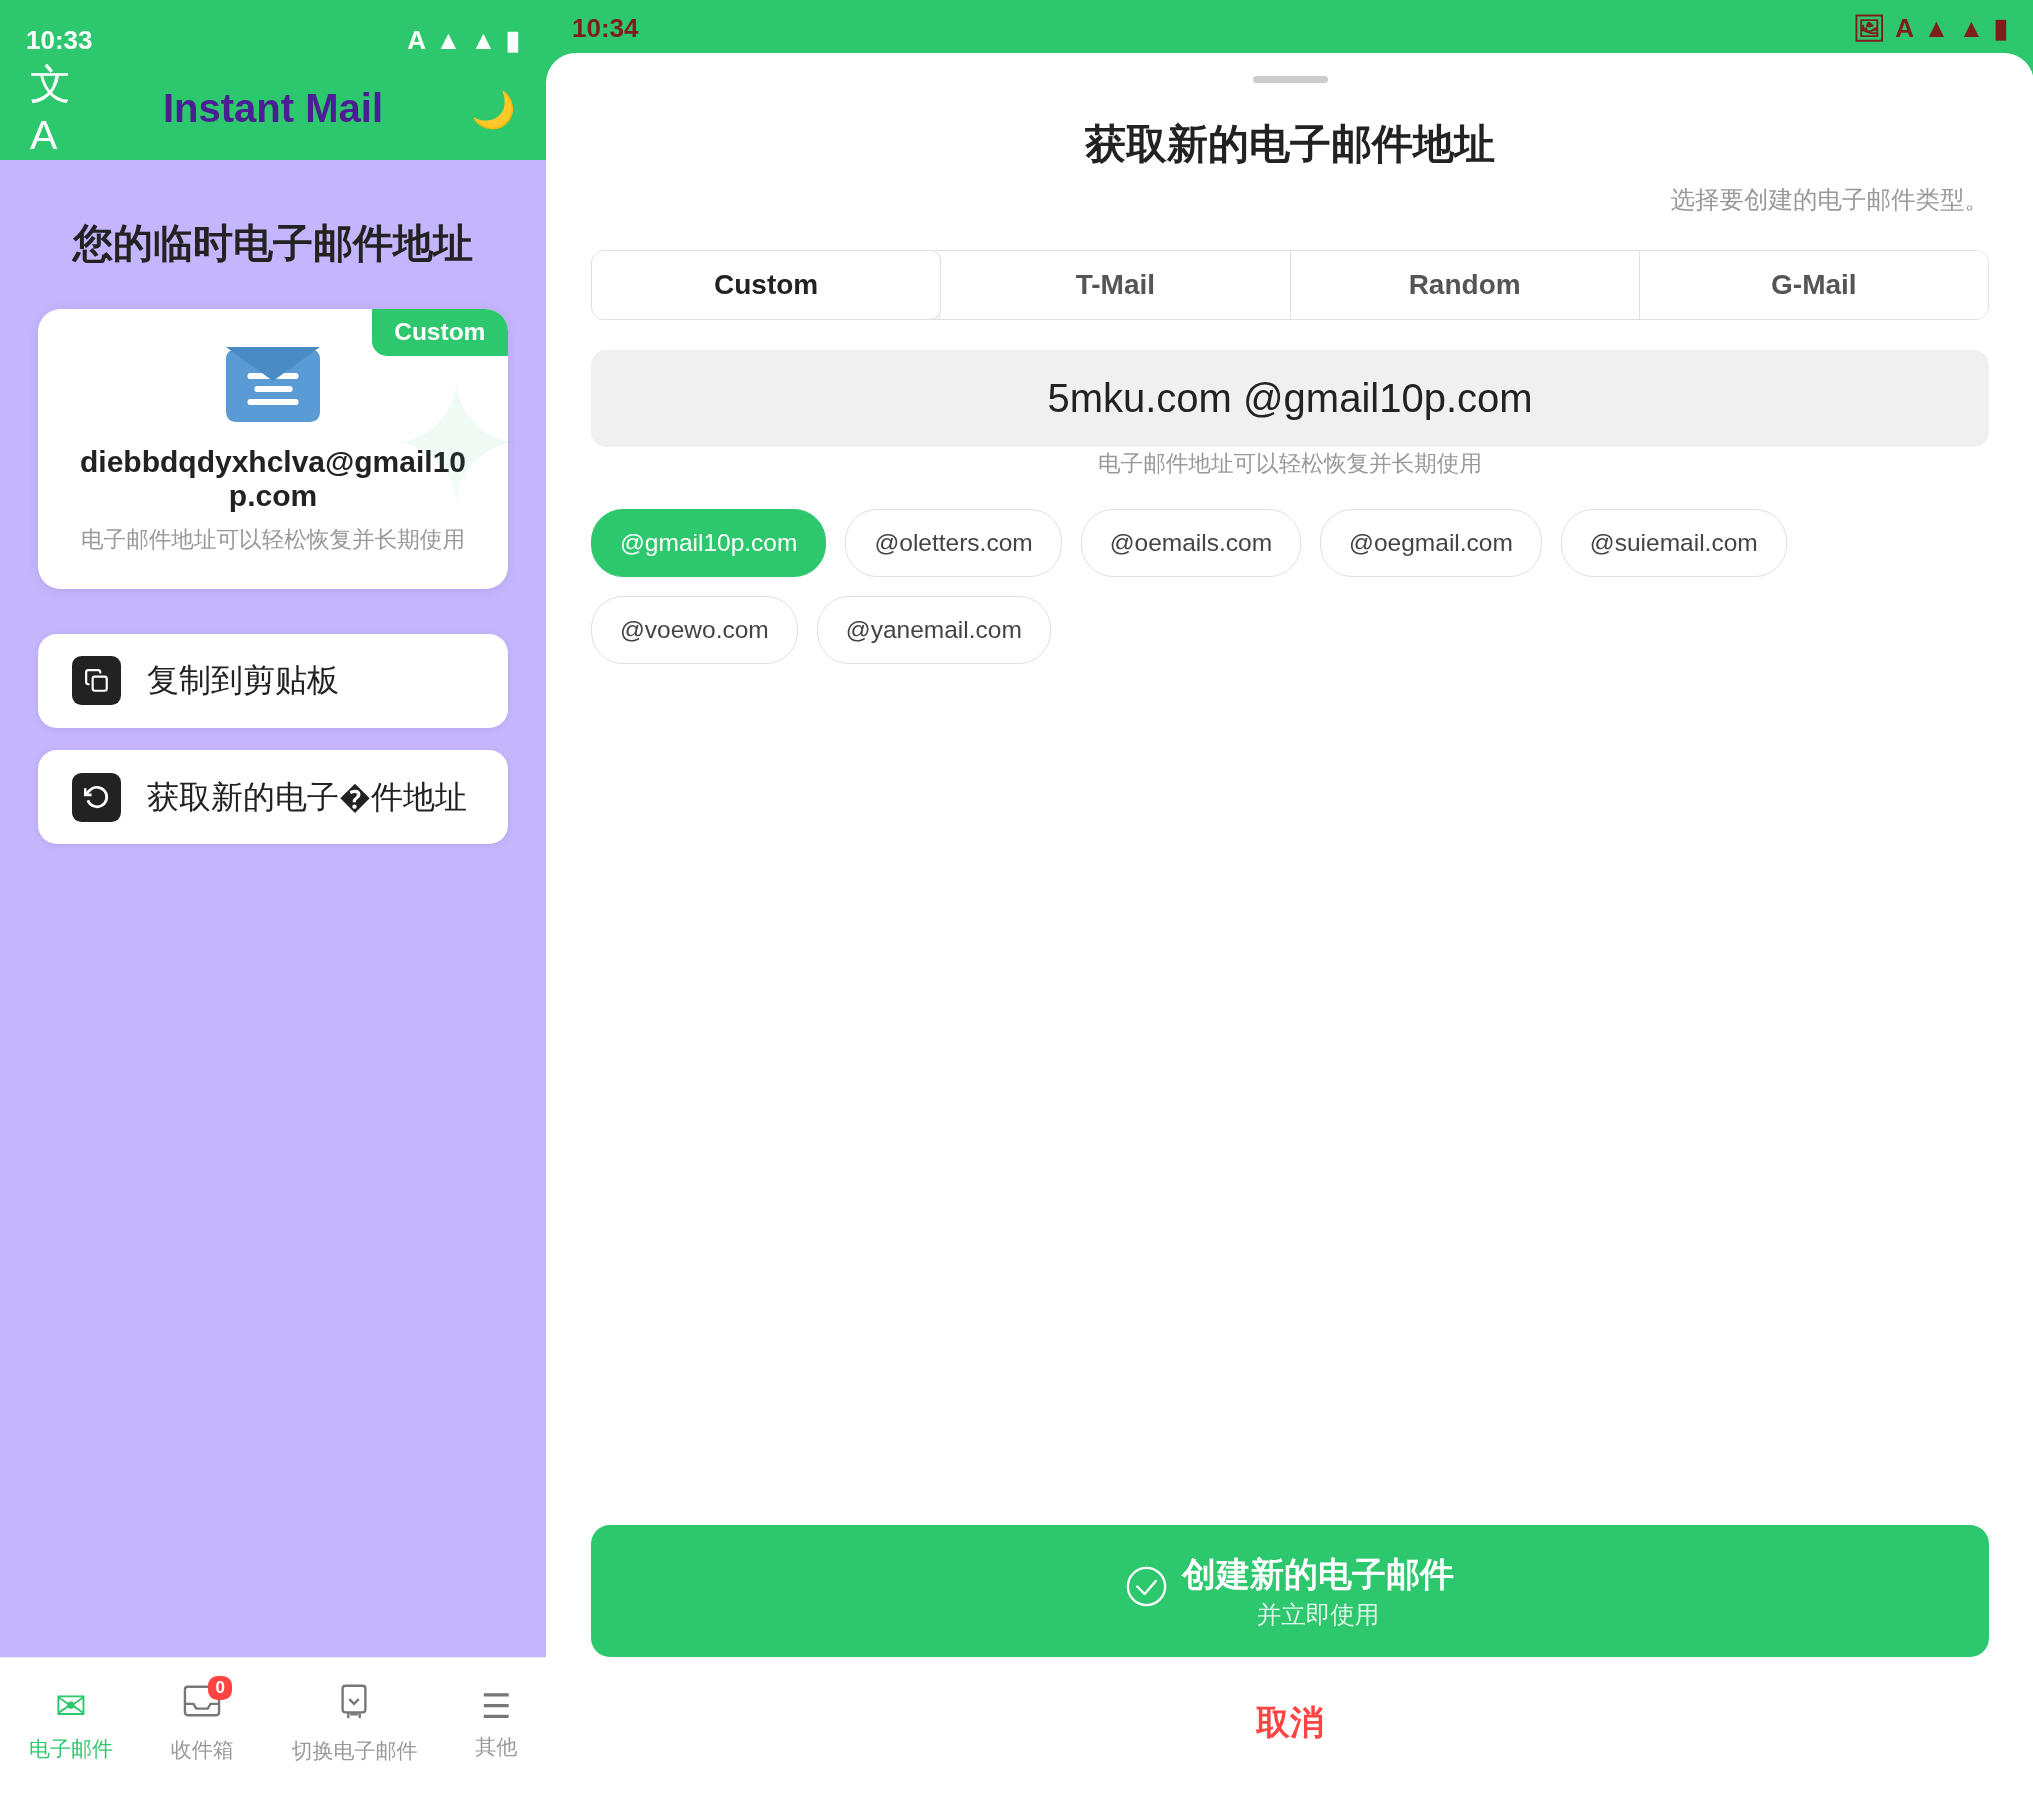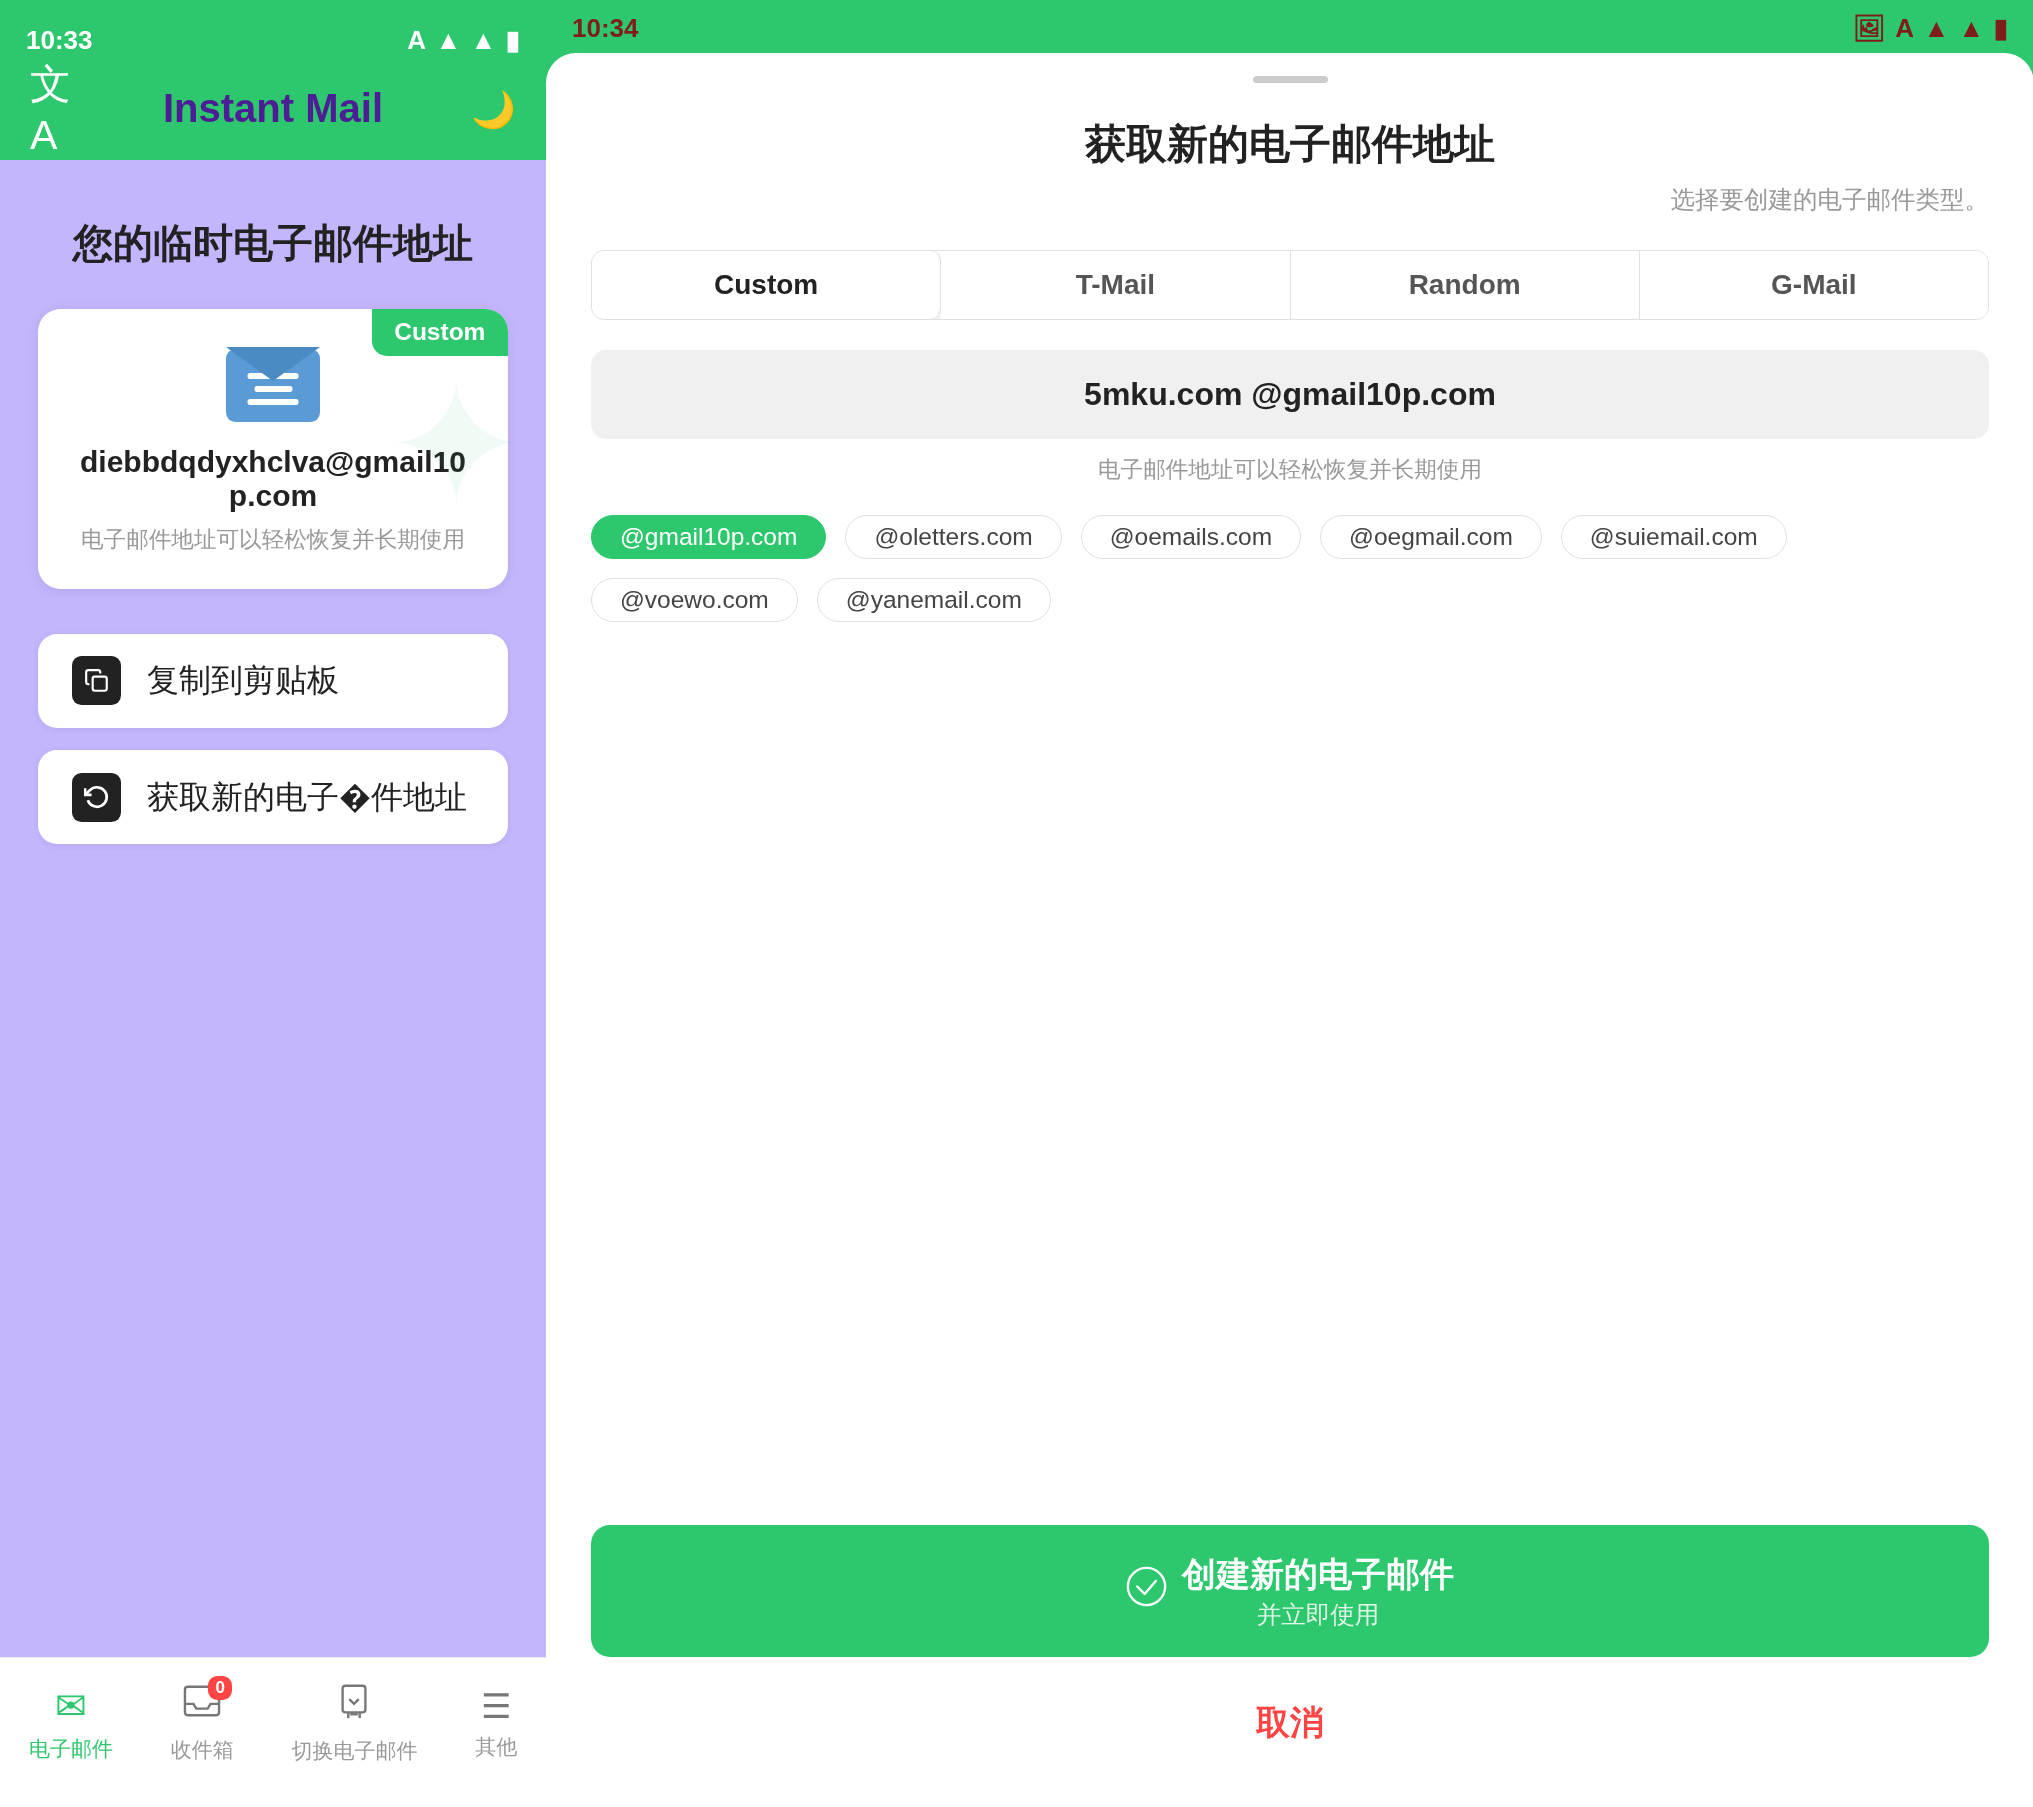--- a/index.html
+++ b/index.html
@@ -338,42 +338,42 @@
       box-shadow: 0 1.9px 7.5px rgba(0,0,0,0.12);
       border-radius: 11.3px;
     }
 
     
     .domain-display {
       background: #f0f0f0;
       border-radius: 15px;
       padding: 26px 30px;
       text-align: center;
-      font-size: 32px;
-      font-weight: 700;
+      font-size: 40px;
+      font-weight: 400;
       color: #222;
-      margin-bottom: 15px;
+      margin-bottom: 1px;
     }
 
     .domain-hint {
       font-size: 22.6px;
       color: #999;
       text-align: center;
       margin-bottom: 30px;
     }
 
     
     .domains-grid {
       display: flex;
       flex-wrap: wrap;
       gap: 19px;
       margin-bottom: 38px;
     }
     .domain-chip {
-      height: 44px;
+      height: 68px;
       padding: 0 28px;
       border: 1.9px solid #e0e0e0;
       border-radius: 32px;
       display: flex;
       align-items: center;
       justify-content: center;
       font-size: 24.5px;
       color: #444;
       cursor: pointer;
       background: white;

